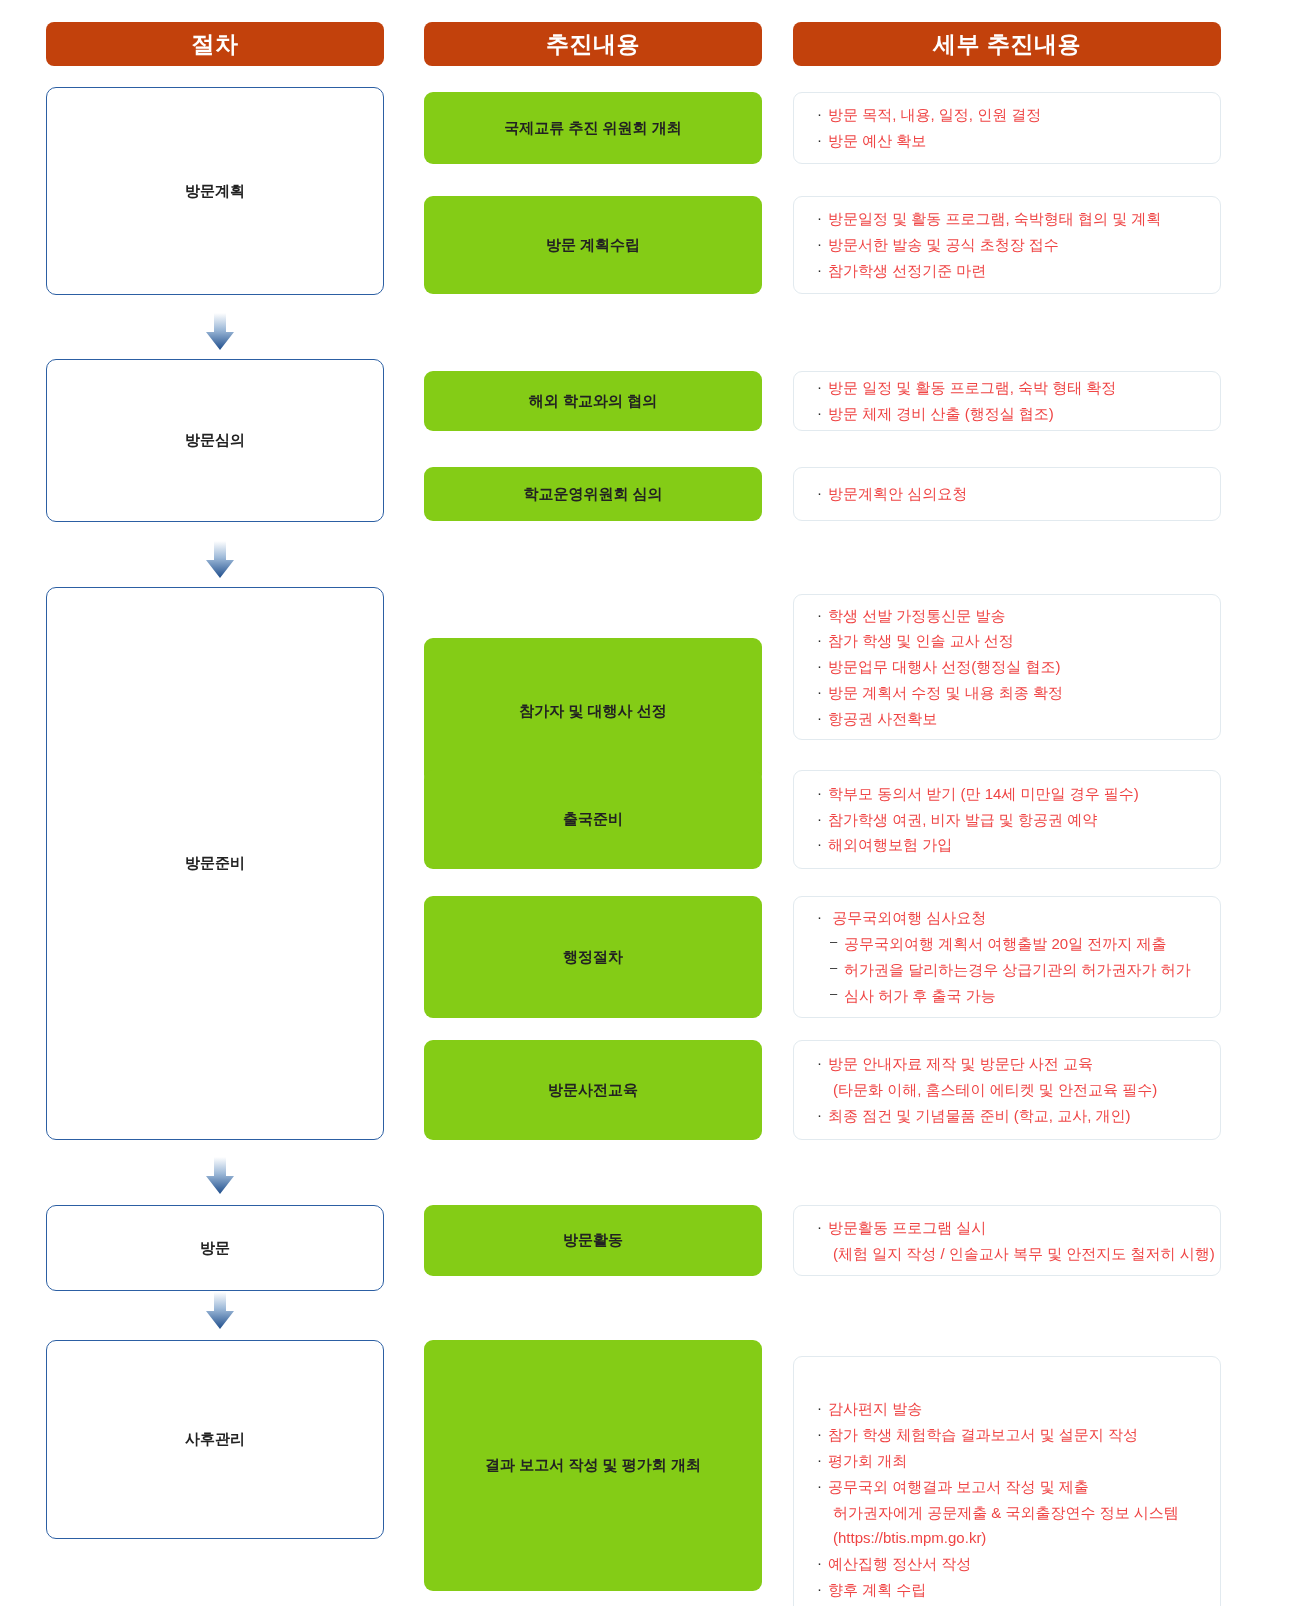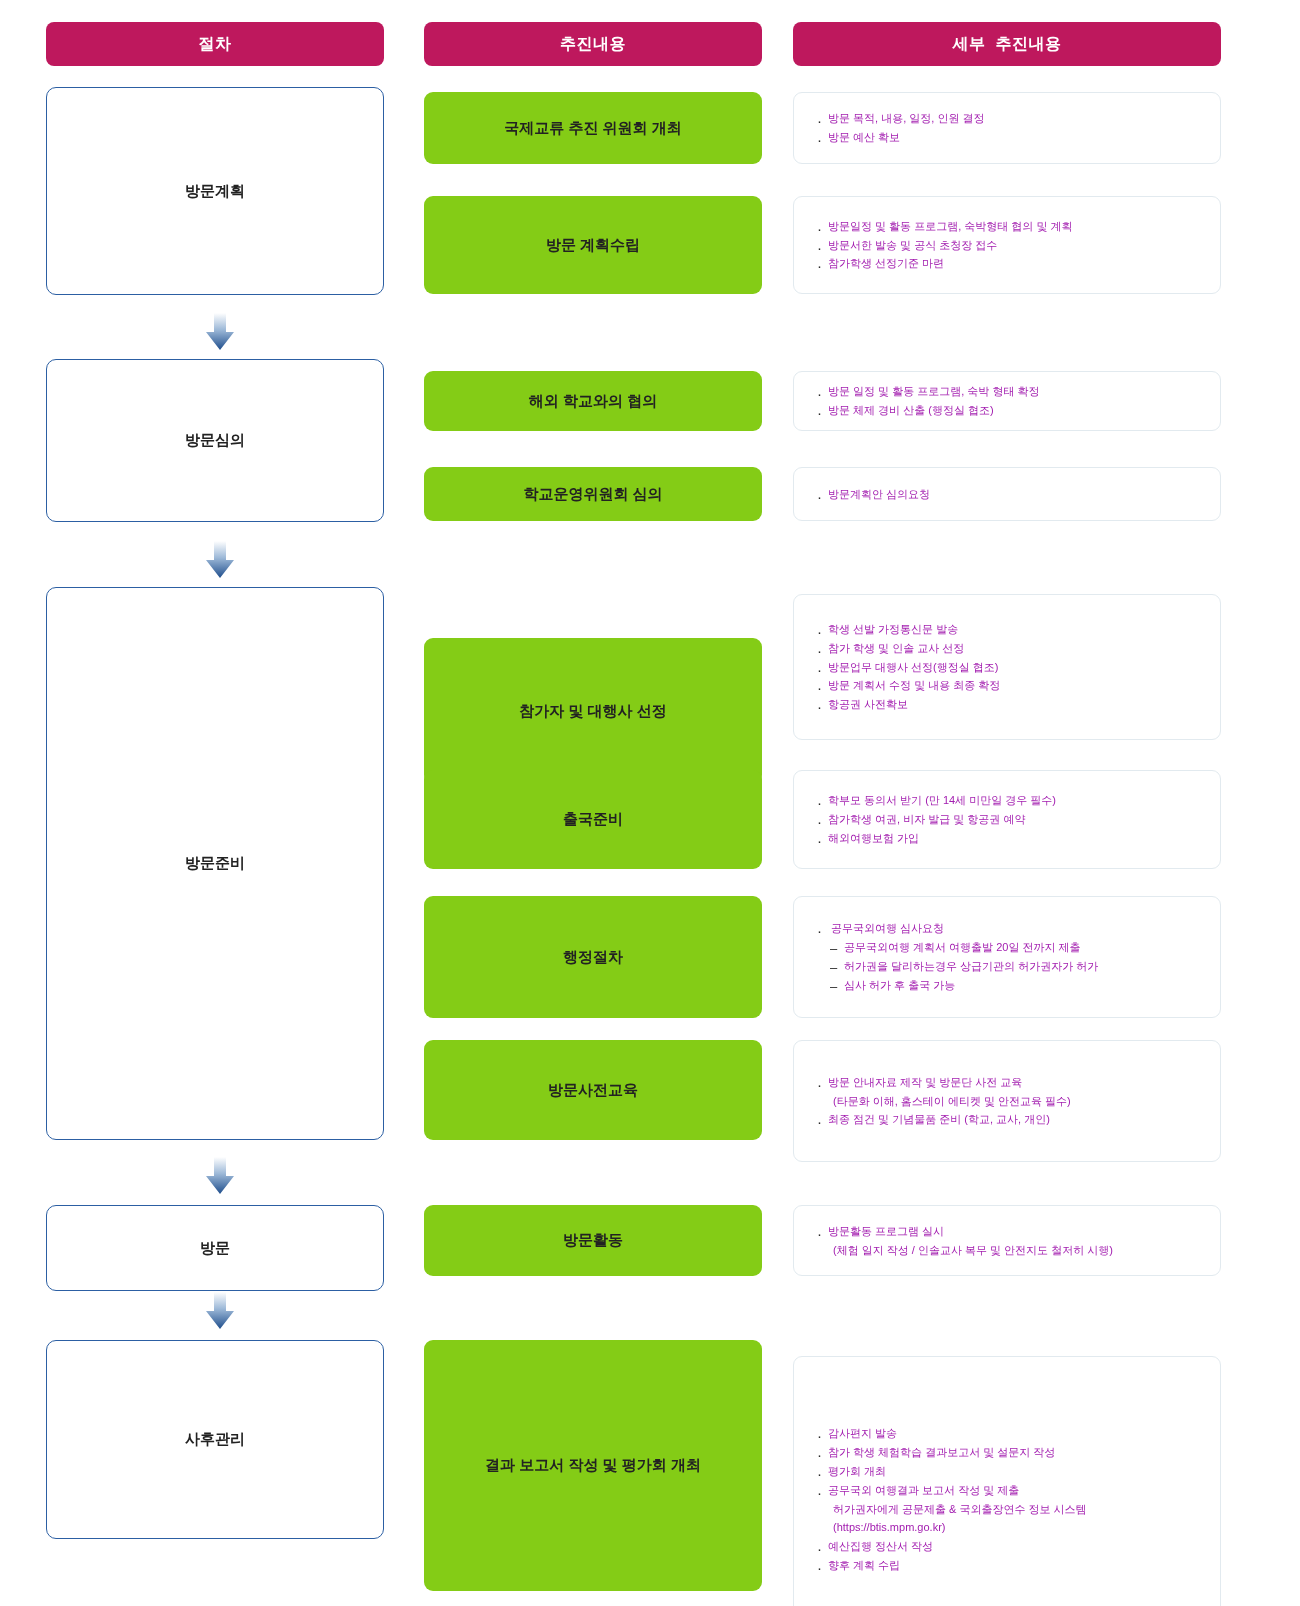--- a/index.html
+++ b/index.html
@@ -15,30 +15,29 @@
 
   .chart {
     position: relative;
     width: 1300px;
     height: 1606px;
   }
 
   
   .hdr {
     position: absolute;
-    background: #be185d;
+    background: #c2410c;
     color: #ffffff;
     border-radius: 8px;
     display: flex;
     align-items: center;
     justify-content: center;
-    font-size: 16px;
+    font-size: 23px;
     font-weight: bold;
     letter-spacing: 0.5px;
-    font-family: Liberation Mono, monospace;
   }
   .hdr-proc   { left: 46px;  top: 22px; width: 338px; height: 44px; }
   .hdr-plan   { left: 424px; top: 22px; width: 338px; height: 44px; }
   .hdr-detail { left: 793px; top: 22px; width: 428px; height: 44px; }
 
   
   .stage {
     position: absolute;
     left: 46px;
     width: 338px;
@@ -85,23 +84,23 @@
     width: 428px;
     background: #ffffff;
     border: 1px solid #e2eaef;
     border-radius: 9px;
     display: flex;
     flex-direction: column;
     justify-content: center;
     padding: 10px 14px 10px 34px;
   }
   .detail .line {
-    font-size: 11px;
+    font-size: 15px;
     line-height: 1.72;
-    color: #a21caf;
+    color: #ef4444;
     white-space: pre;
     position: relative;
   }
   .detail .line.b1::before {
     content: "·";
     position: absolute;
     left: -11px;
     top: -1px;
     font-size: 15px;
     color: #2b2b2b;
@@ -260,21 +259,21 @@
     <div class="line b1">해외여행보험 가입</div>
   </div>
 
   <div class="detail" style="top:896px; height:122px;">
     <div class="line b1"> 공무국외여행 심사요청</div>
     <div class="line b2">공무국외여행 계획서 여행출발 20일 전까지 제출</div>
     <div class="line b2">허가권을 달리하는경우 상급기관의 허가권자가 허가</div>
     <div class="line b2">심사 허가 후 출국 가능</div>
   </div>
 
-  <div class="detail" style="top:1040px; height:122px;justify-content:center;">
+  <div class="detail" style="top:1040px; height:100px;justify-content:center;">
     <div class="line b1">방문 안내자료 제작 및 방문단 사전 교육</div>
     <div class="line cont">(타문화 이해, 홈스테이 에티켓 및 안전교육 필수)</div>
     <div class="line b1">최종 점건 및 기념물품 준비 (학교, 교사, 개인)</div>
   </div>
 
   <div class="detail" style="top:1205px; height:71px;">
     <div class="line b1">방문활동 프로그램 실시</div>
     <div class="line cont">(체험 일지 작성 / 인솔교사 복무 및 안전지도 철저히 시행)</div>
   </div>
 

